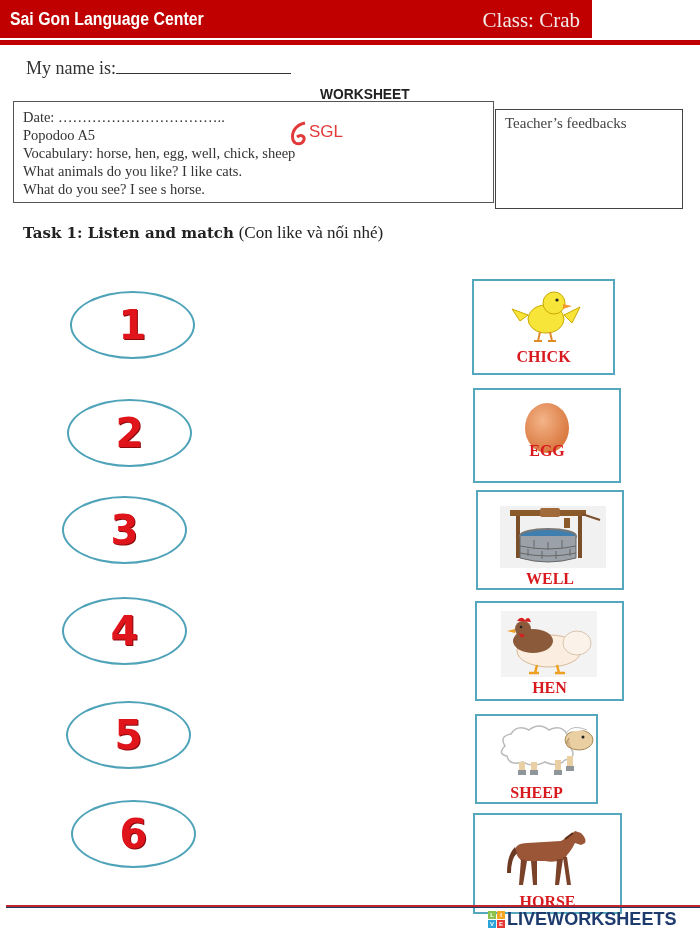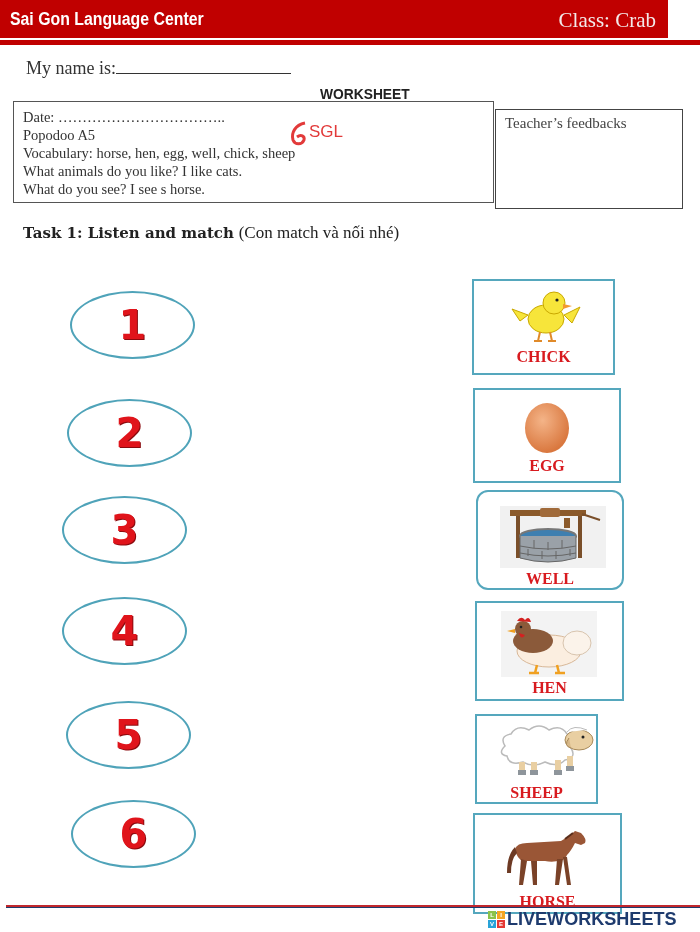--- a/index.html
+++ b/index.html
@@ -1,20 +1,20 @@
 <!DOCTYPE html>
 <html><head>
 <meta charset="utf-8">
 <style>
   * { box-sizing: border-box; margin: 0; padding: 0; }
   html, body { width: 700px; height: 932px; background: #ffffff; overflow: hidden; }
   body { position: relative; font-family: "DejaVu Serif", serif; color: #222; }
 
   .header-bar {
-    position: absolute; left: 0; top: 0; width: 668px; height: 38px;
+    position: absolute; left: 0; top: 0; width: 592px; height: 38px;
     background: #c00000;
   }
   .header-title {
     position: absolute; left: 10px; top: 9px;
     font-family: "Liberation Sans", sans-serif; font-weight: bold; font-size: 18px;
     color: #fff; letter-spacing: 0px; transform: scaleX(0.88); transform-origin: left center;
   }
   .header-class {
     position: absolute; right: 12px; top: 8px;
     font-family: "Liberation Serif", serif; font-size: 21px; color: #f3eaea;
@@ -127,21 +127,21 @@
   </svg>
   <span class="sgl-text">SGL</span>
 </div>
 
 <div class="feedback-box">
   <span>Teacher’s feedbacks</span>
 </div>
 
 <div class="task-title">
   <b>Task 1: Listen and match</b>
-  <span class="task-sub">(Con match và nối nhé)</span>
+  <span class="task-sub">(Con like và nối nhé)</span>
 </div>
 
 <div class="oval" style="left:70px;top:291px;">
   <span class="oval-num">1</span>
 </div>
 <div class="oval" style="left:67px;top:399px;">
   <span class="oval-num">2</span>
 </div>
 <div class="oval" style="left:62px;top:496px;">
   <span class="oval-num">3</span>
@@ -172,24 +172,24 @@
 <div class="card" style="left:473px;top:372px;height:95px;width:148px;">
   <svg class="card-img" style="left:46px;top:10px" width="52" height="54" viewBox="0 0 52 54">
     <defs>
       <radialGradient id="eggG" cx="40%" cy="35%" r="65%">
         <stop offset="0%" stop-color="#f4b488"></stop>
         <stop offset="100%" stop-color="#d9773e"></stop>
       </radialGradient>
     </defs>
     <ellipse cx="26" cy="28" rx="22" ry="25" fill="url(#eggG)"></ellipse>
   </svg>
-  <div class="card-label" style="top:67px;">EGG</div>
-</div>
-
-<div class="card" style="left:476px;top:474px;height:100px;width:148px;border-radius:12px;">
+  <div class="card-label" style="top:52px;">EGG</div>
+</div>
+
+<div class="card" style="left:476px;top:474px;height:100px;width:148px;">
   <svg class="card-img" style="left:22px;top:14px" width="106" height="62" viewBox="0 0 106 62">
     <rect x="0" y="0" width="106" height="62" fill="#f1f1f1"></rect>
     <rect x="16" y="6" width="4" height="46" fill="#7a4f2a"></rect>
     <rect x="78" y="6" width="4" height="46" fill="#7a4f2a"></rect>
     <rect x="10" y="4" width="76" height="6" fill="#8b5a2b"></rect>
     <rect x="40" y="2" width="20" height="9" rx="2" fill="#a06a3a"></rect>
     <path d="M82 8 L100 14" stroke="#7a4f2a" stroke-width="2"></path>
     <path d="M64 12 L64 22 L70 22 L70 12 Z" fill="#8b5a2b"></path>
     <ellipse cx="48" cy="30" rx="28" ry="7" fill="#3e7fb0" stroke="#777" stroke-width="2"></ellipse>
     <path d="M20 30 L20 52 Q48 60 76 52 L76 30" fill="#9aa1a8" stroke="#666" stroke-width="1"></path>

